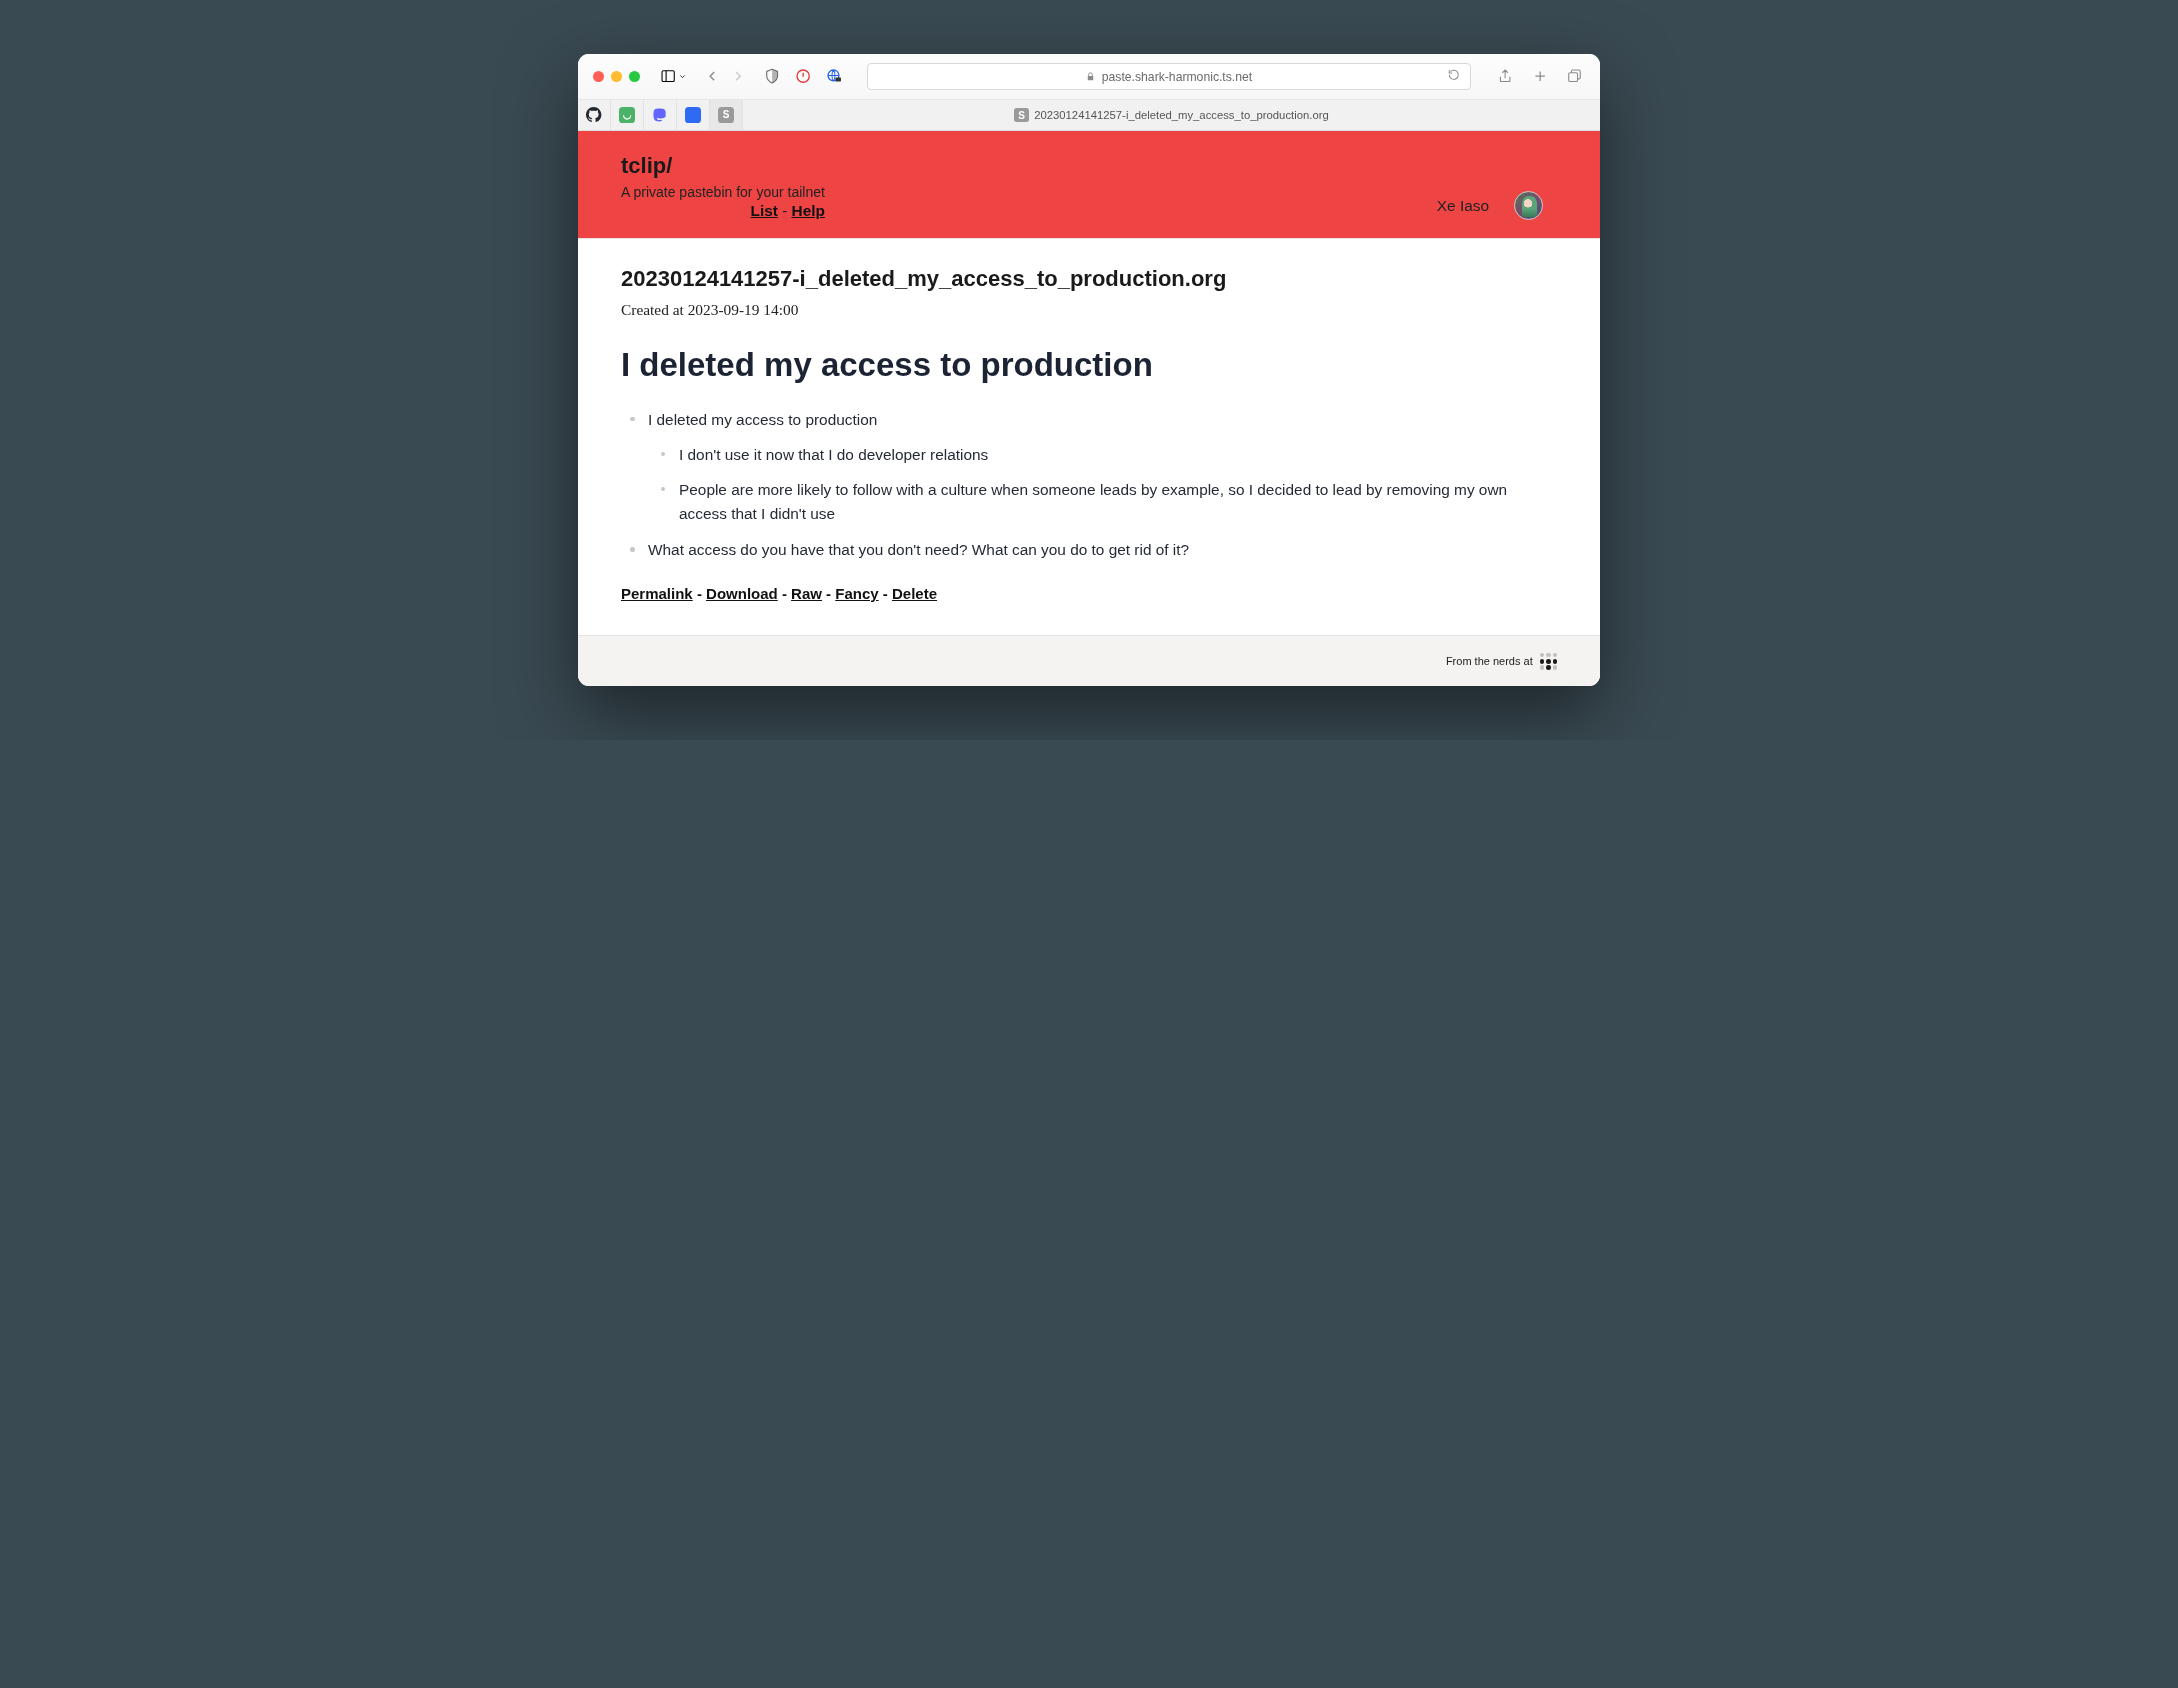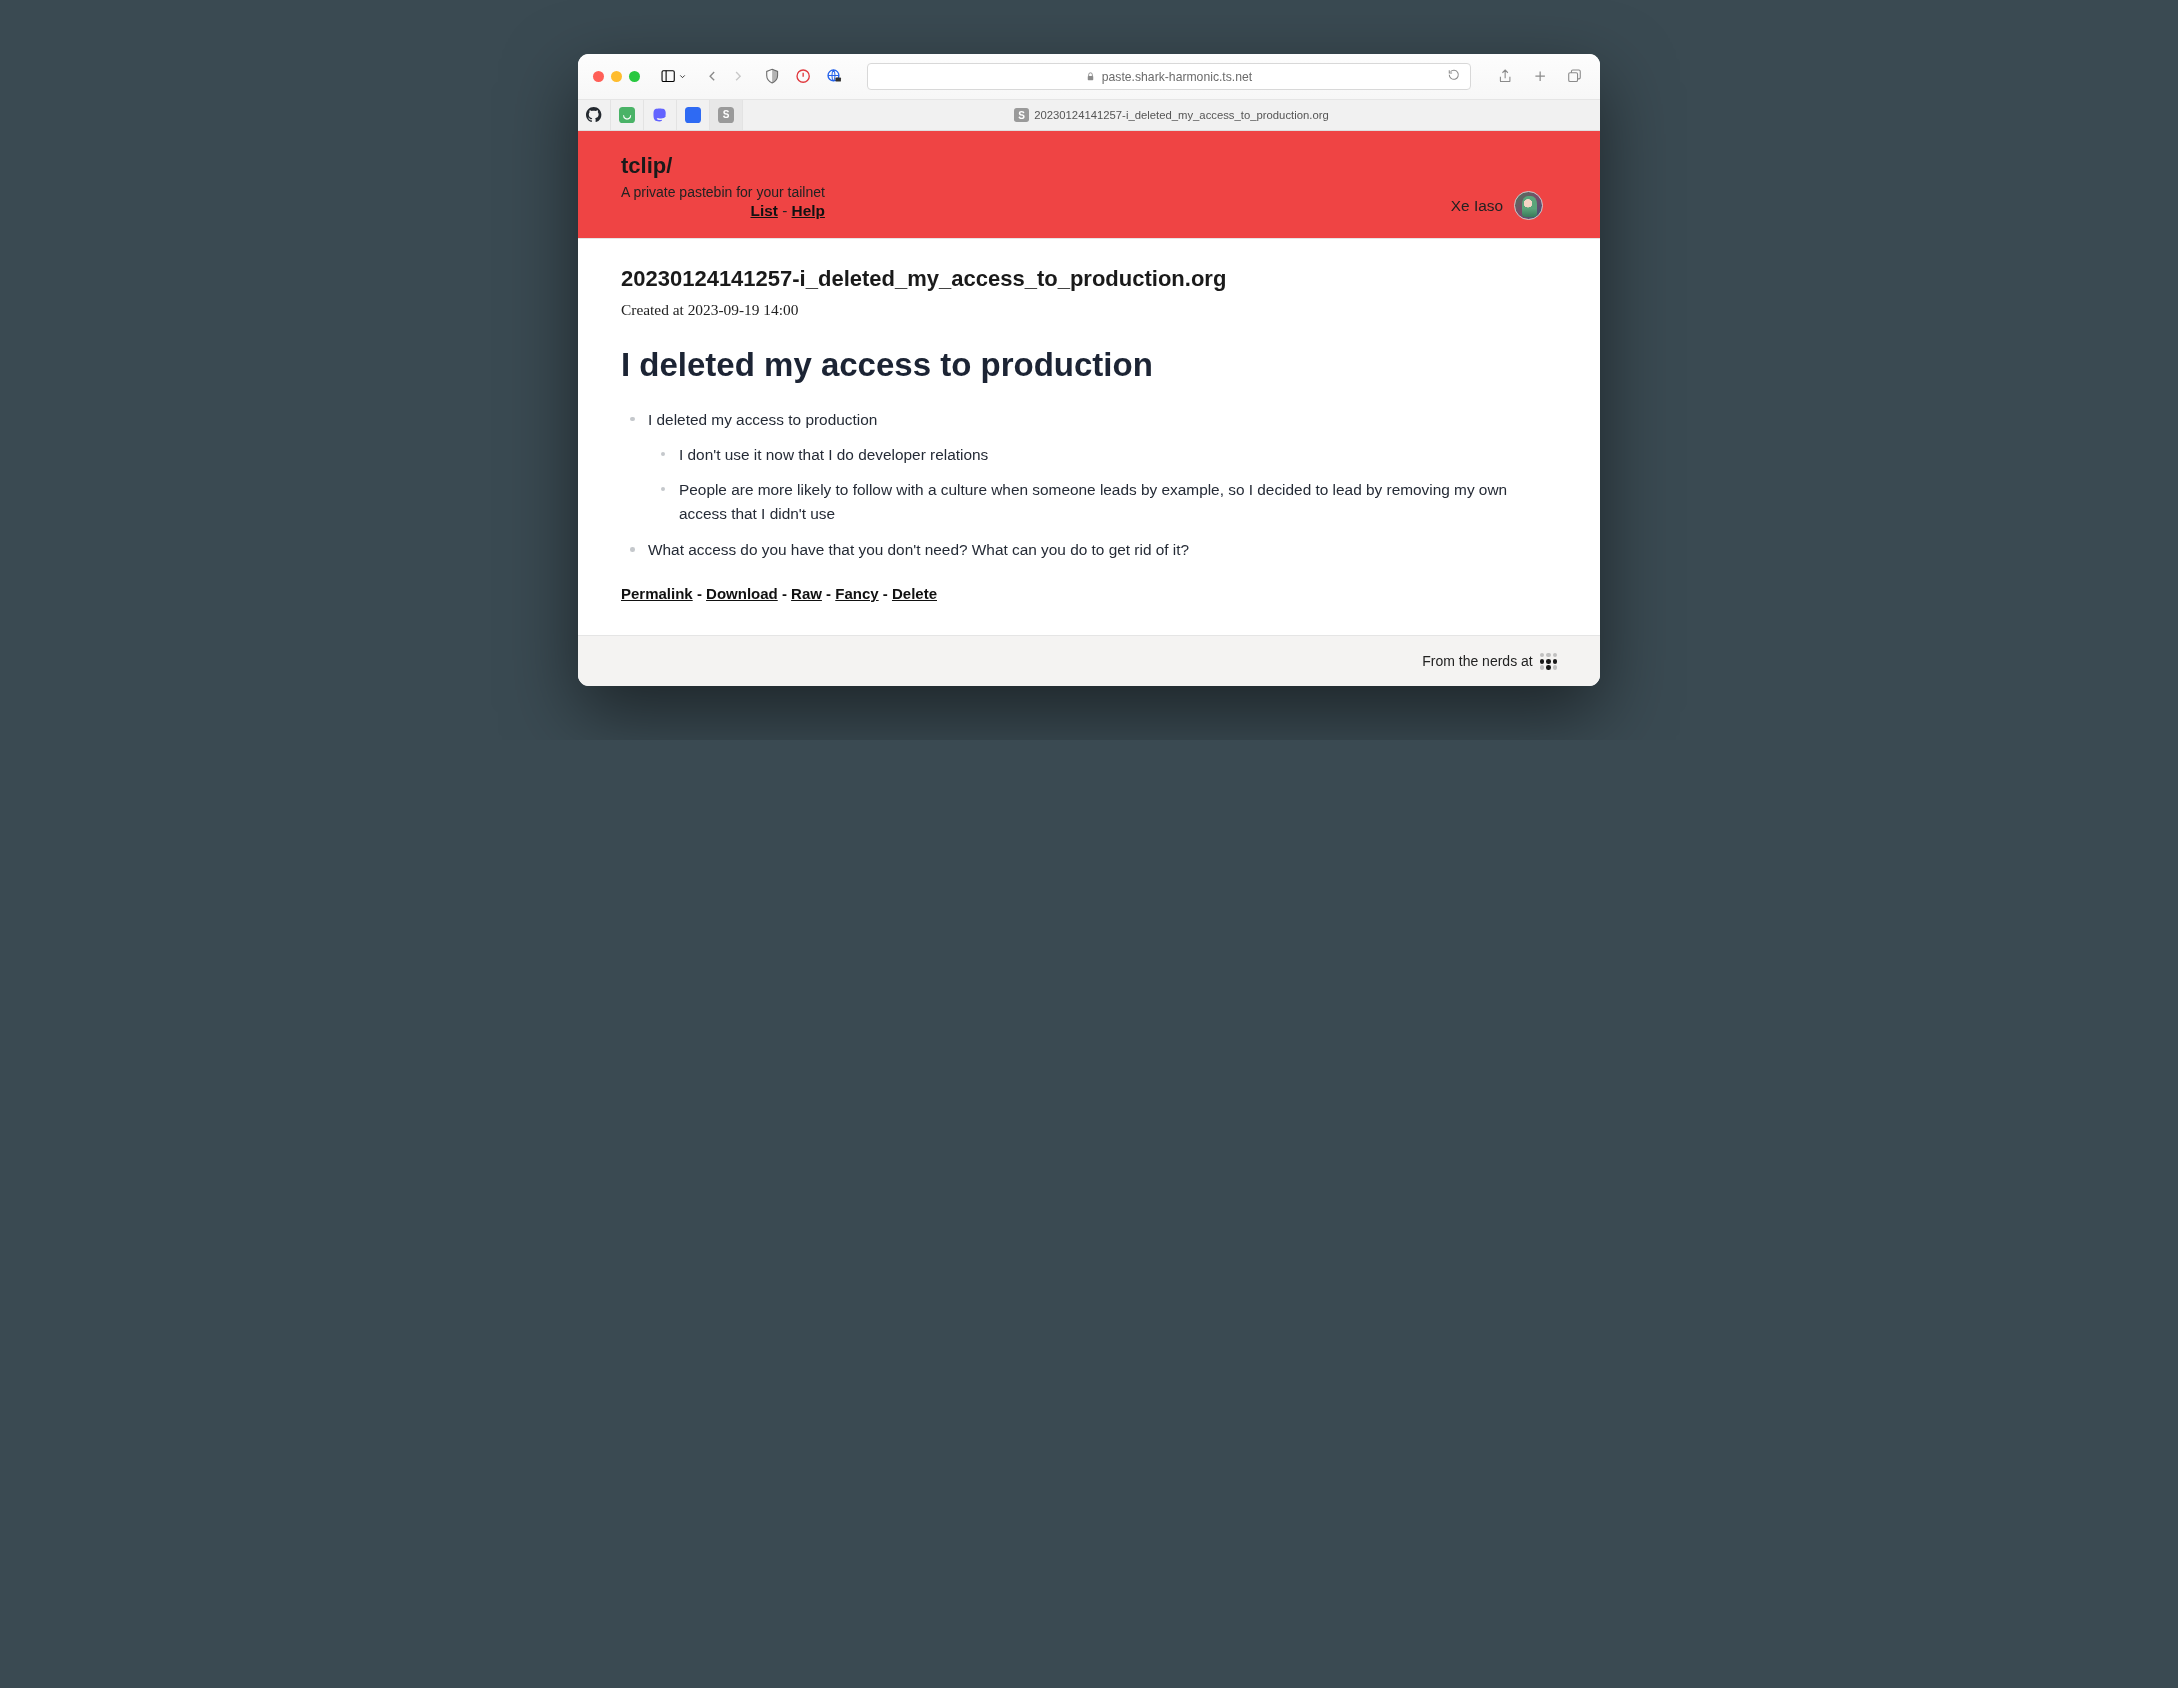--- a/index.html
+++ b/index.html
@@ -106,21 +106,21 @@
       border-bottom: 0.9px solid #e5e5e5;
       padding: 22px 57px 18px 43px;
       display: flex;
       justify-content: space-between;
       align-items: flex-end;
     }
     .brand { font-size: 22px; font-weight: 800; color: #1a1a1a; margin-bottom: 5.4px;}
     .tagline { font-size: 14px; color: #222; margin-bottom: 2px;}
     .header-links { font-size: 15.4px; color: #222; text-align: right;}
     .header-links a { color: #111; text-decoration: underline; font-weight: 600;}
-    .user-area { display: flex; align-items: center; gap: 11px; }
+    .user-area { display: flex; align-items: center; gap: 25px; }
     .username { font-size: 15.4px; color: #222; font-weight: 500;}
     .avatar {
       width: 29px; height: 29px; border-radius: 50%;
       background: linear-gradient(135deg, #4a7a5a 0%, #7a4a6a 50%, #3a5a7a 100%);
       border: 0.9px solid #ccc;
       position: relative;
       overflow: hidden;
     }
     .avatar::after{
       content:''; position:absolute; inset:15% 20% 10% 25%;
@@ -152,21 +152,21 @@
     .actions a { color: #111; text-decoration: underline; }
     
     .footer {
       background: #f4f3f2;
       border-top: 0.9px solid #e5e5e5;
       padding: 16.3px 43px;
       display: flex;
       justify-content: flex-end;
       align-items: center;
       gap: 7.2px;
-      font-size: 14px;
+      font-size: 11px;
       color: #222;
     }
     .ts-logo { display: grid; grid-template-columns: repeat(3, 4.5px); grid-template-rows: repeat(3, 4.5px); gap: 1.8px;}
     .ts-logo span { width: 4.5px; height: 4.5px; background: #1a1a1a; border-radius: 50%;}
     .ts-logo span.dim { background: #c0c0c0;}
   </style>
 </head>
 <body>
 
 <div class="window">

